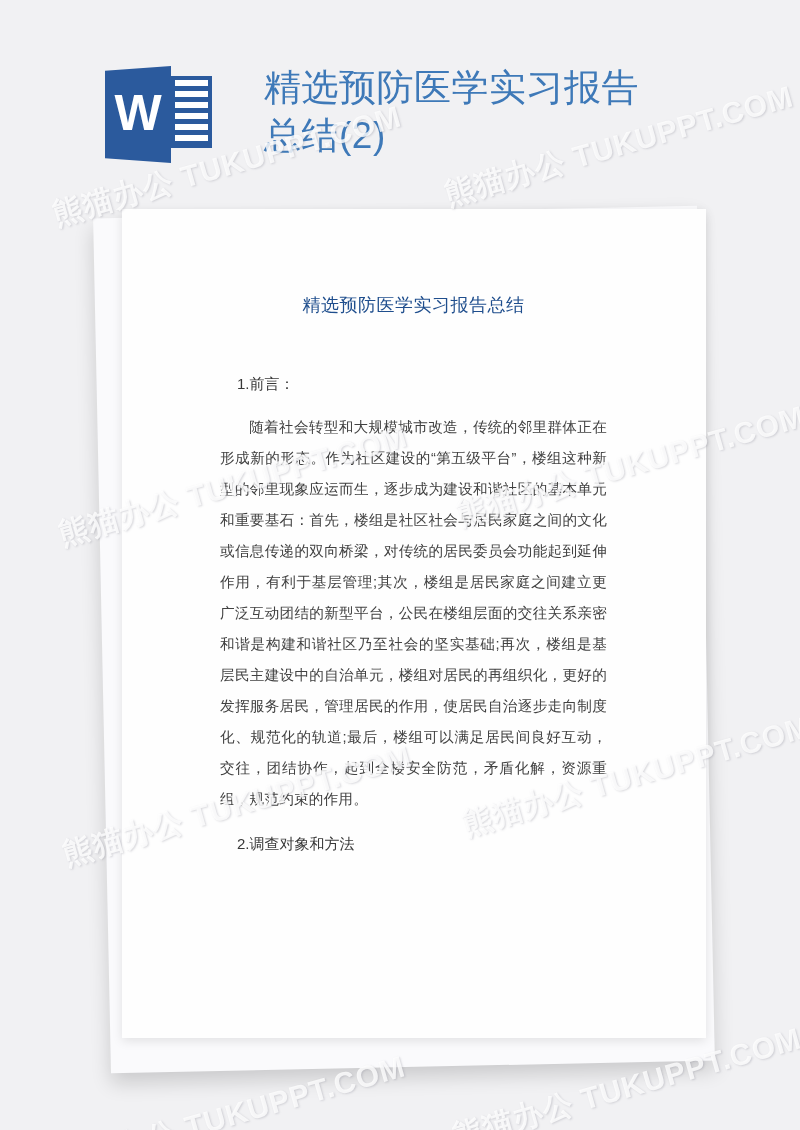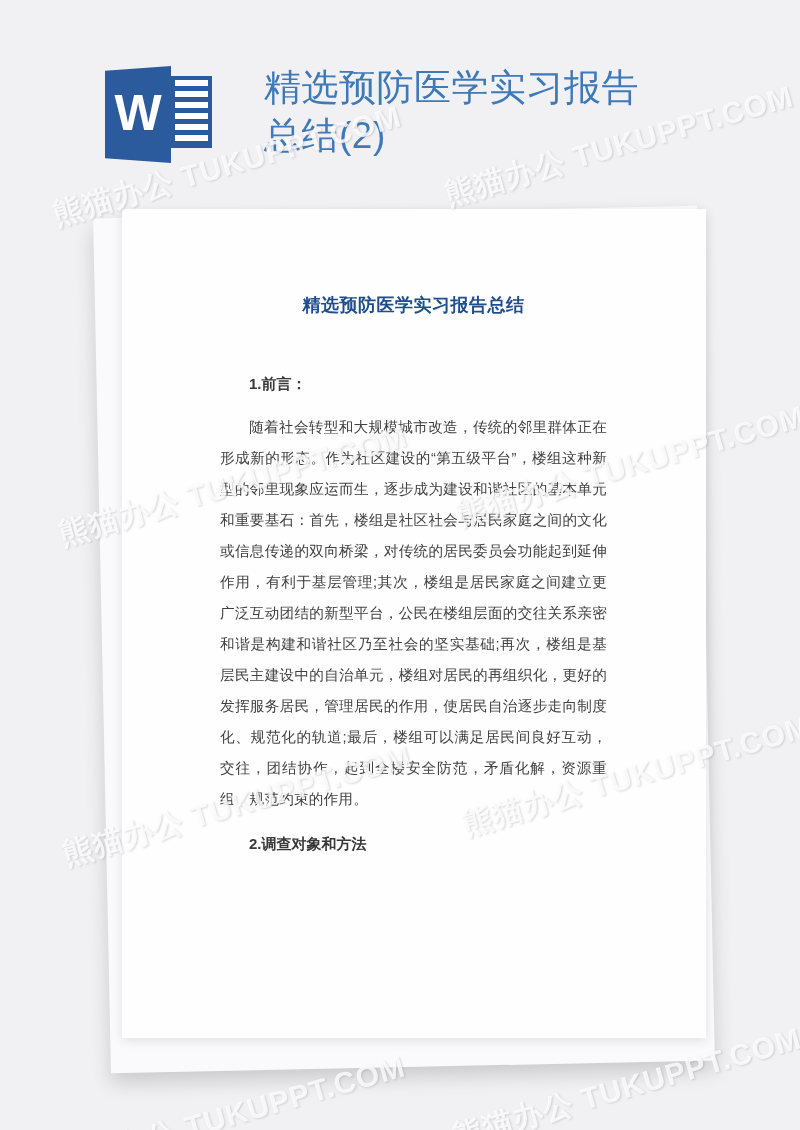--- a/index.html
+++ b/index.html
@@ -45,26 +45,26 @@
     z-index:1;
   }
   .doc-page{
     position:absolute;left:122px;top:209px;width:584px;height:829px;
     background:#fefefe;box-shadow:0 3px 10px rgba(0,0,0,.10);
     box-sizing:border-box;padding:84px 86px 0 85px;
     z-index:2;
   }
   .doc-title{
     margin:0 0 51px 0;text-align:center;
-    font-size:18px;line-height:24px;font-weight:700;letter-spacing:.5px;
+    font-size:18px;line-height:24px;font-weight:400;letter-spacing:.5px;
     color:var(--doc-title);
   }
   .sec-heading{
-    font-size:15px;font-weight:700;line-height:31px;text-indent:2em;
-    color:var(--heading-text);margin:12px;
+    font-size:15px;font-weight:400;line-height:31px;text-indent:2em;
+    color:var(--heading-text);margin:0;
   }
   .sec-body{
     font-size:14.6px;line-height:31px;text-indent:2em;text-align:justify;
     letter-spacing:.2px;color:var(--body-text);margin:13px;
   }
   .sec2{margin-top:5px}
   
   .wm{
     position:absolute;white-space:nowrap;pointer-events:none;z-index:10;
     font-size:30px;font-weight:700;letter-spacing:1px;

